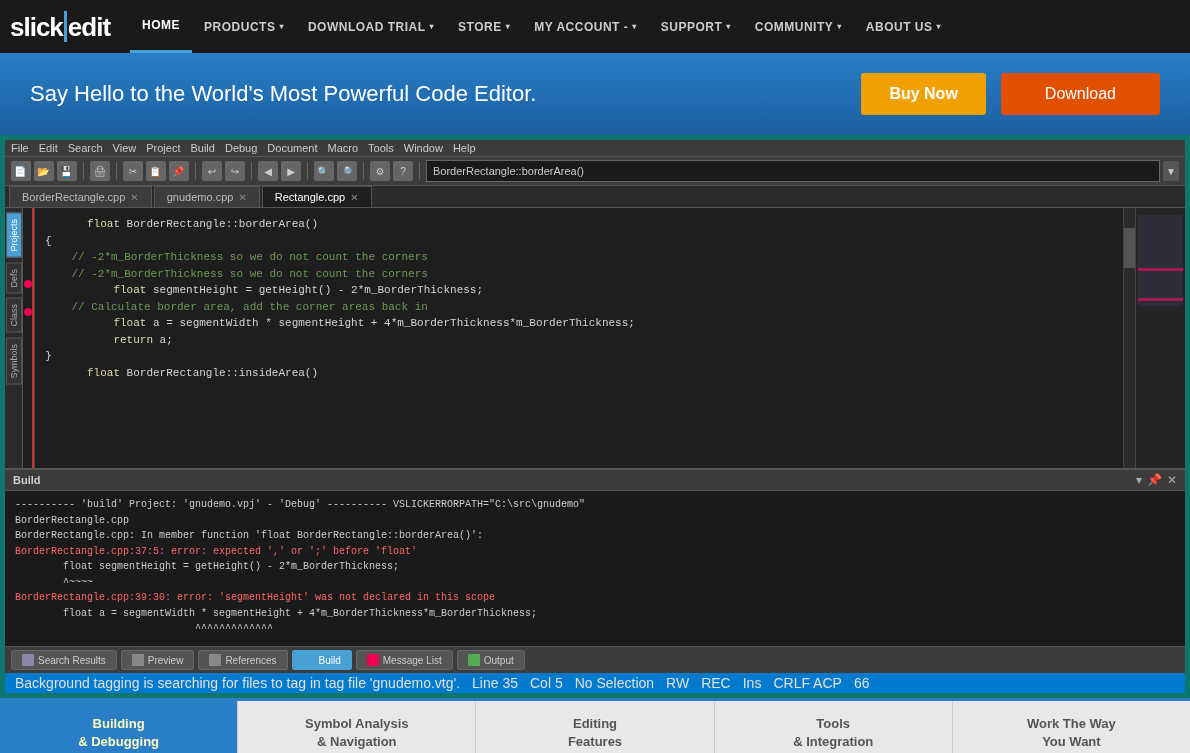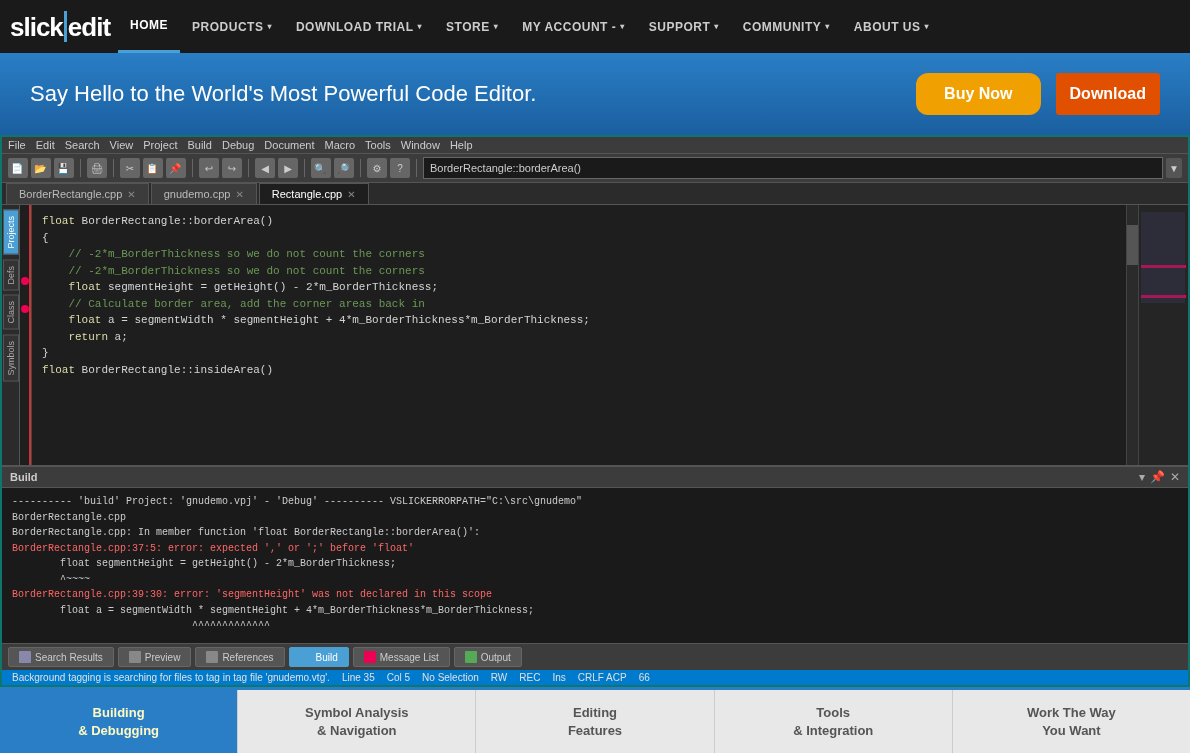--- a/index.html
+++ b/index.html
@@ -7,21 +7,21 @@
 
     
     nav {
       background: #1a1a1a;
       display: flex;
       align-items: center;
       height: 53px;
       padding: 0 10px;
     }
     .nav-logo {
-      margin-right: 8px;
+      margin-right: 20px;
     }
     .nav-logo span {
       font-size: 28px;
       font-weight: bold;
       color: #fff;
       letter-spacing: -1px;
     }
     .nav-links {
       display: flex;
       list-style: none;
@@ -67,37 +67,37 @@
       gap: 15px;
     }
     .btn-buy {
       background: #f0a000;
       color: #fff;
       border: none;
       padding: 12px 28px;
       font-size: 16px;
       font-weight: bold;
       cursor: pointer;
-      border-radius: 12px;
+      border-radius: 3px;
     }
     .btn-download {
       background: #e05000;
       color: #fff;
       border: none;
-      padding: 12px 14px;
+      padding: 12px 44px;
       font-size: 16px;
-      font-weight: bold;
+      font-weight: normal;
       cursor: pointer;
       border-radius: 3px;
     }
 
     
     .editor-wrapper {
       background: #eab308;
-      border: 2px solid #0f766e;
+      border: 5px solid #0f766e;
       margin: 0 auto;
       position: relative;
       width: 100%;
     }
 
     
     .editor-menubar {
       background: #3c3c3c;
       display: flex;
       align-items: center;
@@ -214,21 +214,21 @@
       background: #1e1e1e;
       padding: 8px 10px;
       font-family: 'Courier New', monospace;
       font-size: 11px;
       color: #d4d4d4;
       overflow: hidden;
       line-height: 1.5;
     }
     .code-line { white-space: pre; }
     .code-white { color: #d4d4d4; }
-    .code-yellow { color: #dcdcaa; }
+    .code-yellow { color: #dcdcaa; margin-left: 42px; }
     .code-green { color: #6a9955; }
     .code-highlight { background: #264f78; }
 
     .editor-scrollbar {
       width: 12px;
       background: #2b2b2b;
       border-left: 1px solid #444;
       position: relative;
     }
     .scrollbar-thumb {
@@ -318,21 +318,21 @@
     .tab-icon-build { background: #4a9fd4; }
     .tab-icon-msg { background: #e05; }
     .tab-icon-out { background: #5a5; }
 
     
     .status-bar {
       background: #007acc;
       display: flex;
       align-items: center;
       padding: 2px 10px;
-      font-size: 10px;
+      font-size: 14px;
       color: #fff;
       gap: 12px;
       text-align: center;
     }
     .status-item {
       color: #e0e0e0;
     }
 
     
     .feature-tabs {

